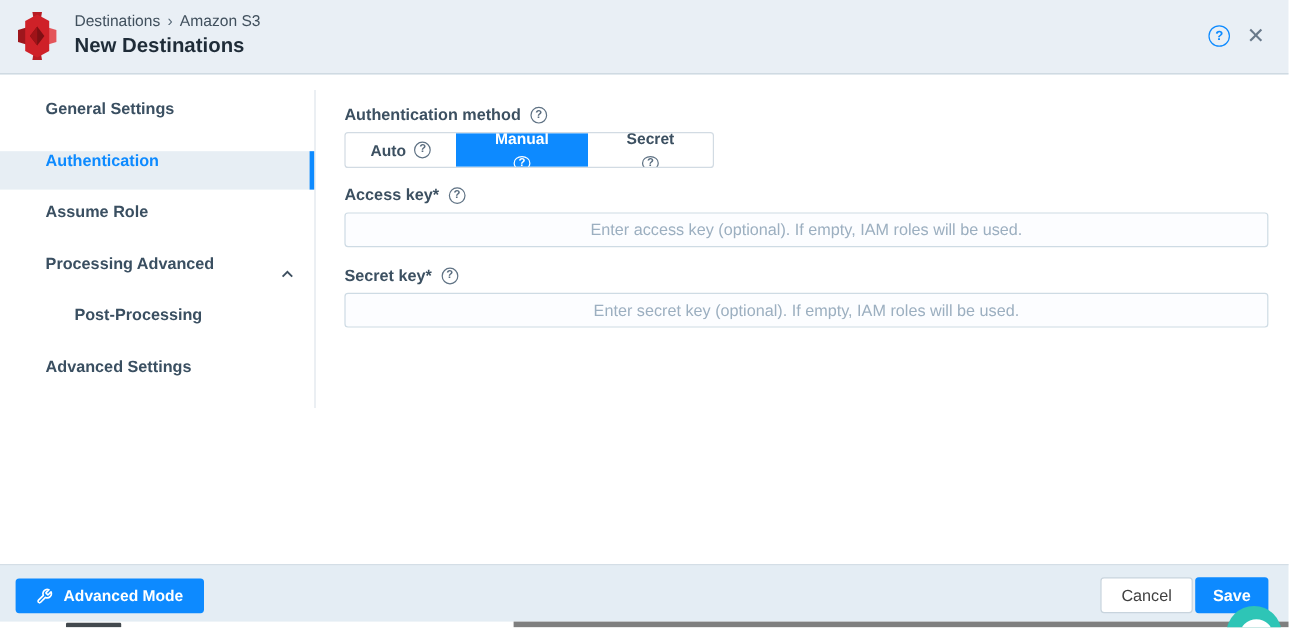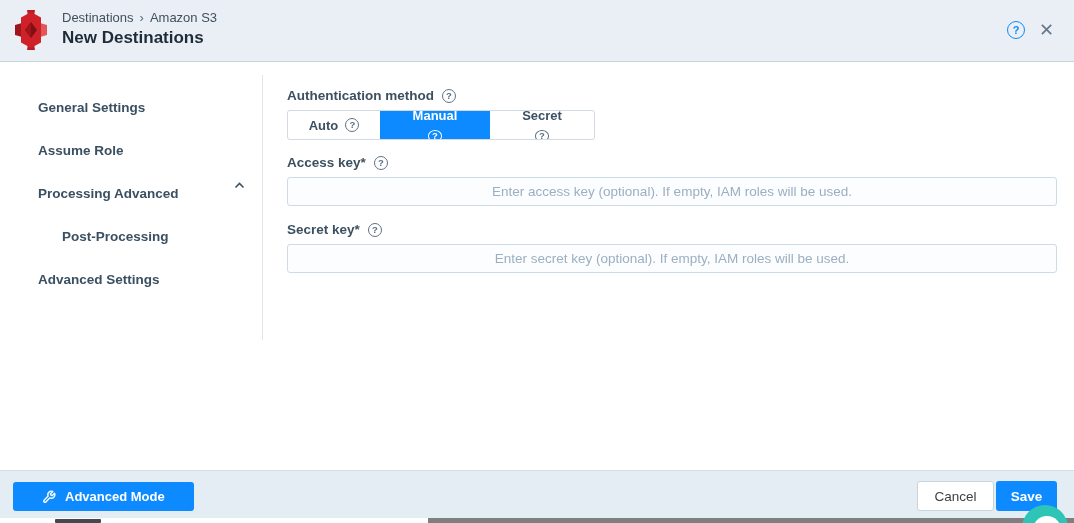--- a/index.html
+++ b/index.html
@@ -14,21 +14,21 @@
   .crumb-sep{color:#5a6b79;}
   .title{position:absolute;left:62px;top:28px;font-size:17px;font-weight:700;color:#1f2c38;}
   .qmark{border-radius:50%;display:inline-flex;align-items:center;justify-content:center;
          box-sizing:border-box;line-height:1;}
   .help-btn{position:absolute;left:1007px;top:21px;width:18px;height:18px;
             border:1.5px solid #0d8aff;color:#0d8aff;font-size:11px;font-weight:700;cursor:pointer;}
   .close-btn{position:absolute;left:1039px;top:19px;font-size:18px;color:#69798a;cursor:pointer;
              background:none;border:none;padding:0;font-family:inherit;}
   
   .sidebar{position:absolute;top:62px;left:0;width:262px;bottom:53px;padding-top:21px;box-sizing:border-box;}
-  .nav-item{position:relative;height:32px;margin-bottom:11px;display:flex;align-items:flex-end;
+  .nav-item{position:relative;height:32px;margin-bottom:11px;display:flex;align-items:flex-start;
             padding-left:38px;font-size:13.5px;font-weight:600;color:#3a4f61;cursor:pointer;}
   .nav-item.active{background:#e7eef4;color:#0d8aff;}
   .nav-item.active::after{content:"";position:absolute;right:0;top:0;bottom:0;width:4px;background:#0d8aff;}
   .nav-item.indent{padding-left:62px;}
   .nav-chevron{position:absolute;right:17px;top:13px;}
   .divider{position:absolute;left:262px;top:75px;width:1px;height:265px;background:#dee5eb;}
   
   .content{position:absolute;left:287px;top:62px;width:770px;}
   .field-label{display:flex;align-items:flex-end;gap:8px;font-size:13.5px;font-weight:700;color:#3c5061;}
   .lbl-1{margin-top:26px;}
@@ -44,21 +44,21 @@
   .seg-btn.selected + .seg-btn{border-left:none;}
   .seg-btn.selected .qmark-sm{border-color:#fff;color:#fff;}
   .w-auto{width:92px;}.w-manual{width:110px;}.w-secret{width:104px;}
   .text-input{display:block;width:100%;height:29px;margin-top:7px;box-sizing:border-box;
               border:1px solid #cedbe4;border-radius:3px;background:#fcfdff;padding:0 11px;
               font-family:inherit;font-size:13.5px;color:#33475b;text-align:center;}
   .text-input::placeholder{color:#9cafc0;}
   
   .footer{position:absolute;left:0;right:0;top:470px;height:47px;background:#e4edf4;
           border-top:1px solid #d4dee6;box-sizing:content-box;}
-  .adv-btn{position:absolute;left:13px;top:11px;height:29px;padding:0 29px;background:#0d8aff;color:#fff;
+  .adv-btn{position:absolute;left:13px;top:11px;height:29px;padding:0 17px;background:#0d8aff;color:#fff;
            border:none;border-radius:3px;font-family:inherit;font-size:13px;font-weight:600;
            display:flex;align-items:center;gap:9px;cursor:pointer;}
   .cancel-btn{position:absolute;left:917px;top:10px;width:77px;height:30px;background:#fff;
               border:1px solid #c8d4dd;border-radius:3px;font-family:inherit;font-size:13.5px;
               color:#404040;cursor:pointer;}
   .save-btn{position:absolute;left:996px;top:10px;width:61px;height:30px;background:#0d8aff;border:none;
             border-radius:3px;font-family:inherit;font-size:13.5px;font-weight:600;color:#fff;cursor:pointer;}
   
   .bottom-strip{position:absolute;left:428px;right:0;top:518px;height:5px;background:#7f7f7f;}
   .page-fragment{position:absolute;left:55px;top:519px;width:46px;height:4px;background:#43494e;border-radius:1px;}
@@ -88,20 +88,23 @@
       <span>Amazon S3</span>
     </div>
     <div class="title">New Destinations</div>
     <span class="qmark help-btn">?</span>
     <button class="close-btn">✕</button>
   </div>
 
   <div class="sidebar">
     <div class="nav-item">
       <span>General Settings</span>
+    </div>
+    <div class="nav-item active">
+      <span>Authentication</span>
     </div>
     <div class="nav-item">
       <span>Assume Role</span>
     </div>
     <div class="nav-item">
       <span>Processing Advanced</span>
       <svg class="nav-chevron" width="11" height="7" viewBox="0 0 11 7">
         <polyline points="1.5,5.5 5.5,1.5 9.5,5.5" fill="none" stroke="#3e5060" stroke-width="1.6"></polyline>
       </svg>
     </div>

